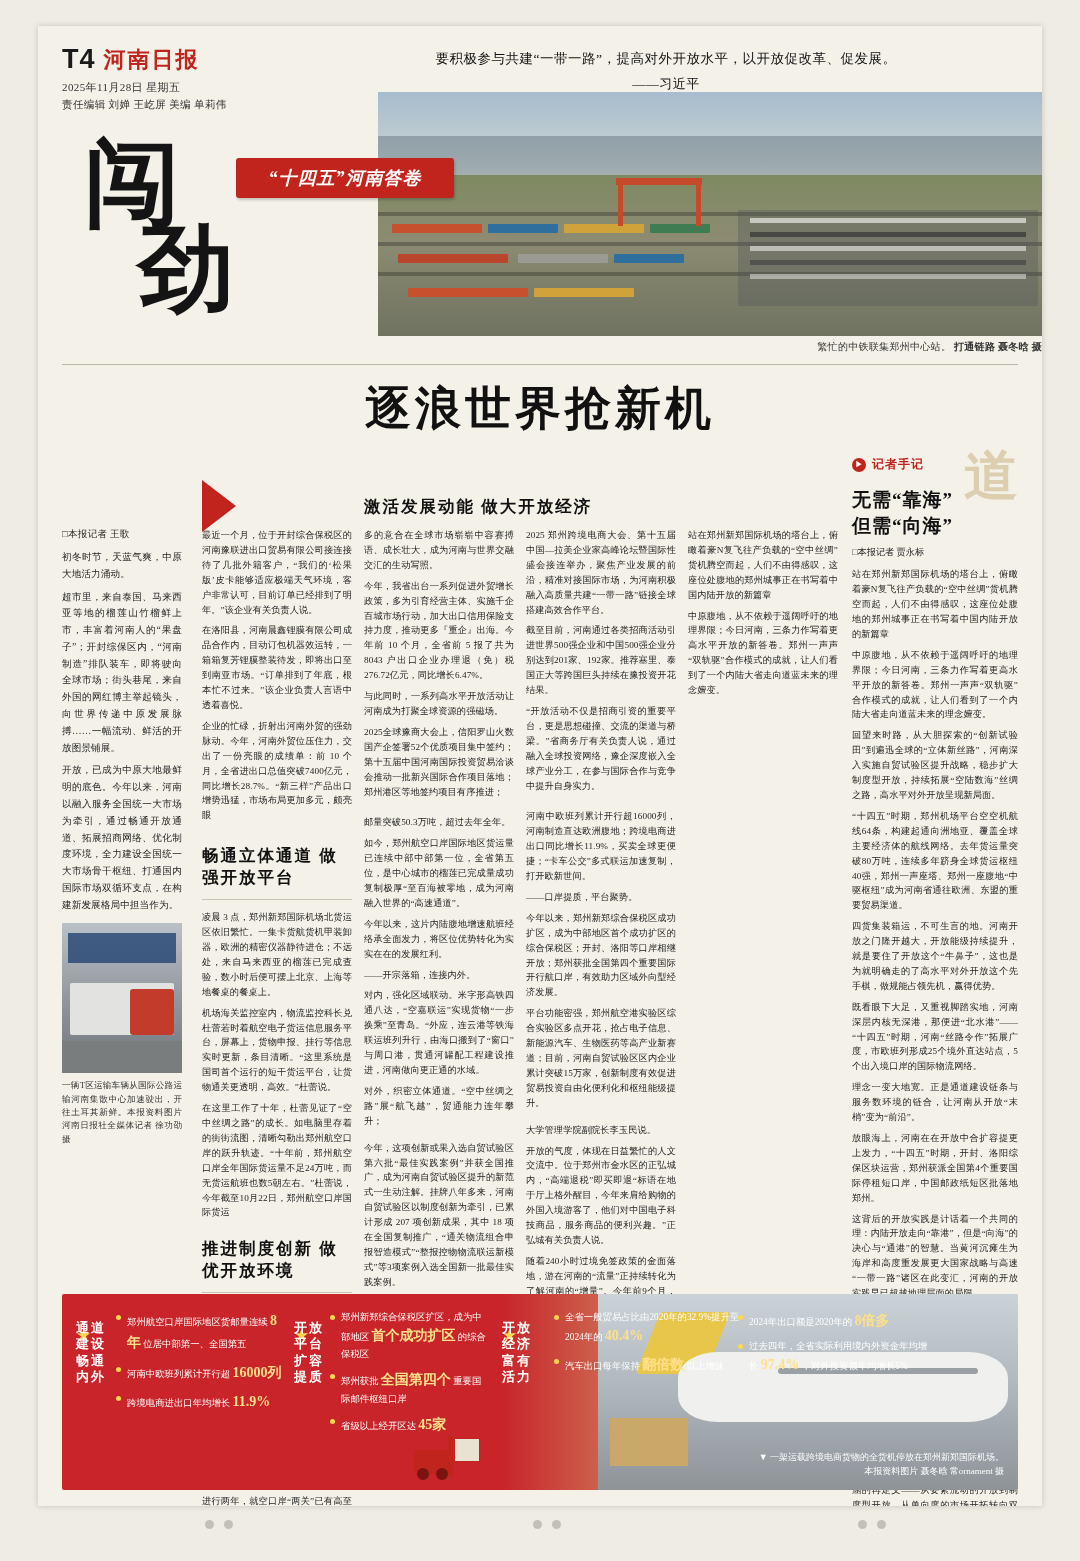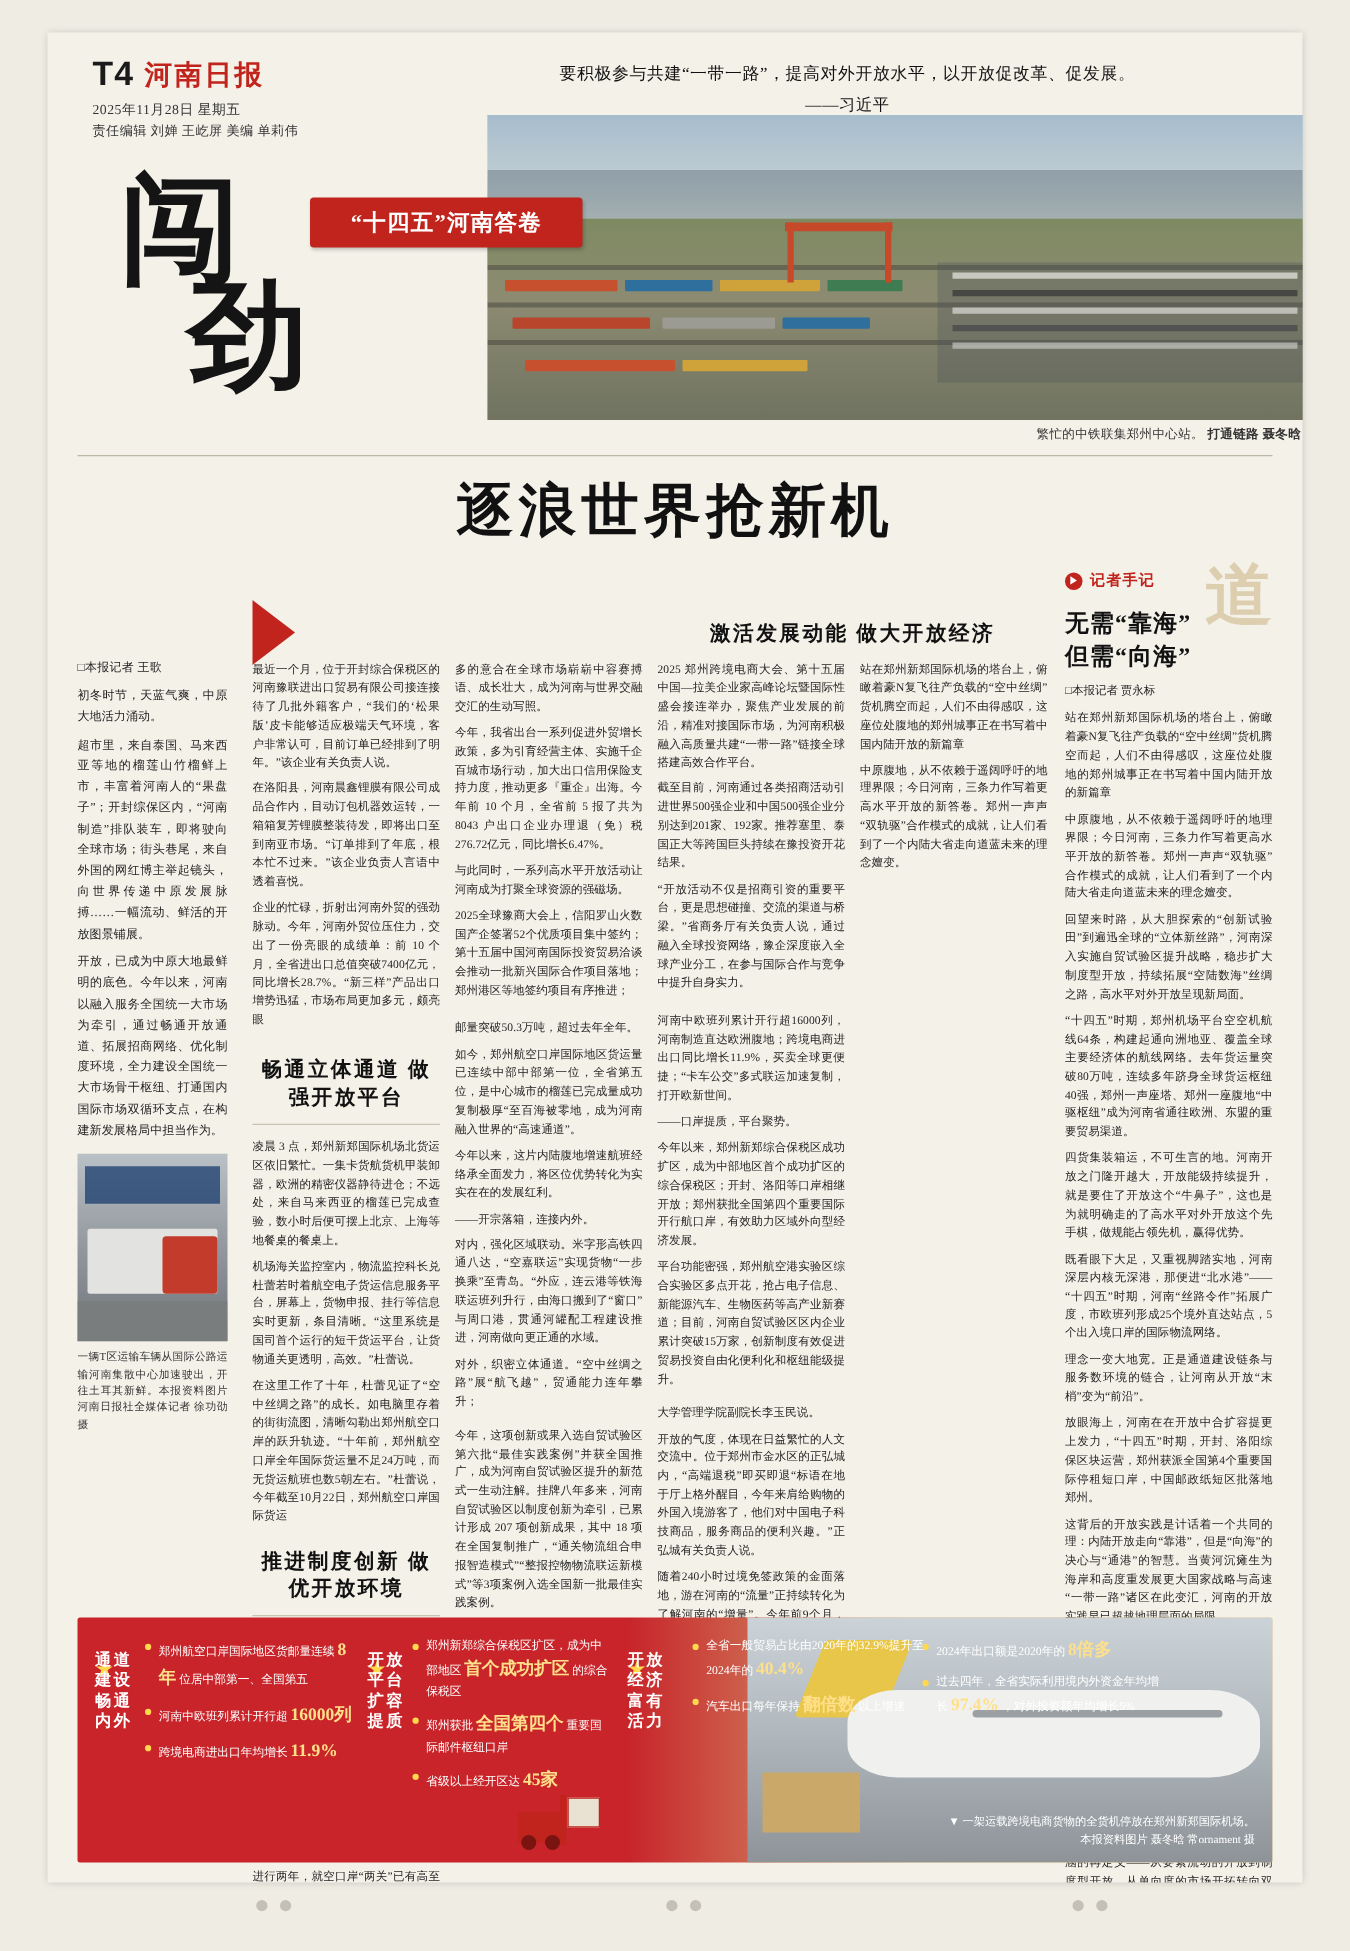--- a/index.html
+++ b/index.html
@@ -14,21 +14,21 @@
     width:1080px;height:1561px;
     background:#efece4;
   }
   .sheet{
     position:absolute;left:38px;top:26px;width:1004px;height:1480px;
     background:#f4f1e9;
     box-shadow:0 0 6px rgba(0,0,0,.18);
     overflow:hidden;
   }
   
-  .masthead{position:absolute;left:12px;top:0;width:1004px;height:310px;padding-left:20px;}
+  .masthead{position:absolute;left:0;top:0;width:1004px;height:310px;padding-left:20px;}
   .mast-left{position:absolute;left:24px;top:18px;width:320px;}
   .mast-tag{display:flex;align-items:flex-end;gap:8px;}
   .mast-t4{font-family:"Liberation Sans",sans-serif;font-size:27px;font-weight:bold;color:#1a1a1a;letter-spacing:1px;}
   .mast-paper{font-family:"Liberation Serif",serif;font-size:22px;font-weight:bold;color:#c0241c;letter-spacing:2px;}
   .mast-date{font-size:11px;color:#333;margin-top:5px;letter-spacing:.4px;}
   .mast-editors{font-size:10.5px;color:#333;margin-top:3px;letter-spacing:.4px;}
   .quote{
     position:absolute;left:348px;top:22px;width:560px;text-align:center;
     font-size:13.5px;color:#111;line-height:1.6;letter-spacing:.5px;
   }
@@ -58,20 +58,21 @@
     font-size:96px;line-height:.95;letter-spacing:2px;
   }
   .logo-ch .c1{display:block;margin-left:6px;}
   .logo-ch .c2{display:block;margin-left:60px;margin-top:-6px;}
   .ribbon{
     position:absolute;left:158px;top:20px;width:218px;height:40px;
     background:#c0241c;color:#fff;border-radius:3px;
     font-size:18px;font-weight:bold;letter-spacing:1px;
     display:flex;align-items:center;justify-content:center;
     box-shadow:1px 2px 3px rgba(0,0,0,.2);
+    font-style:italic;
   }
   
   .headline{
     position:absolute;left:0;top:352px;width:1004px;text-align:center;
     font-size:46px;font-weight:bold;color:#111;letter-spacing:4px;
     font-family:"Liberation Serif",serif;
   }
   .rule-top{position:absolute;left:24px;top:338px;width:956px;height:1px;background:#bdb7a8;}
   
   .body{position:absolute;left:24px;top:430px;width:956px;height:820px;}
@@ -82,21 +83,21 @@
   .c-d{left:464px;width:150px;}
   .c-e{left:626px;width:150px;}
   .c-f{left:790px;width:166px;}
   p.t{
     font-size:9.2px;line-height:1.62;color:#232323;text-align:justify;
     margin:0 0 6px 0;letter-spacing:.1px;
   }
   .byline{font-size:9.5px;color:#222;margin:0 0 8px 0;letter-spacing:.3px;}
   .lead p.t{font-size:9.6px;line-height:1.75;}
   .sub{
-    font-size:16.5px;font-weight:bold;color:#111;text-align:center;
+    font-size:16.5px;font-weight:bold;color:#111;text-align:left;
     letter-spacing:2px;margin:0 0 10px 0;
   }
   .subrule{height:1px;background:#c9c3b4;margin:0 0 10px 0;}
   .sec-head{position:absolute;left:302px;width:636px;text-align:center;}
   .triangle{
     position:absolute;left:140px;top:24px;width:0;height:0;
     border-top:26px solid transparent;border-bottom:26px solid transparent;
     border-left:34px solid #c0241c;
   }
   

